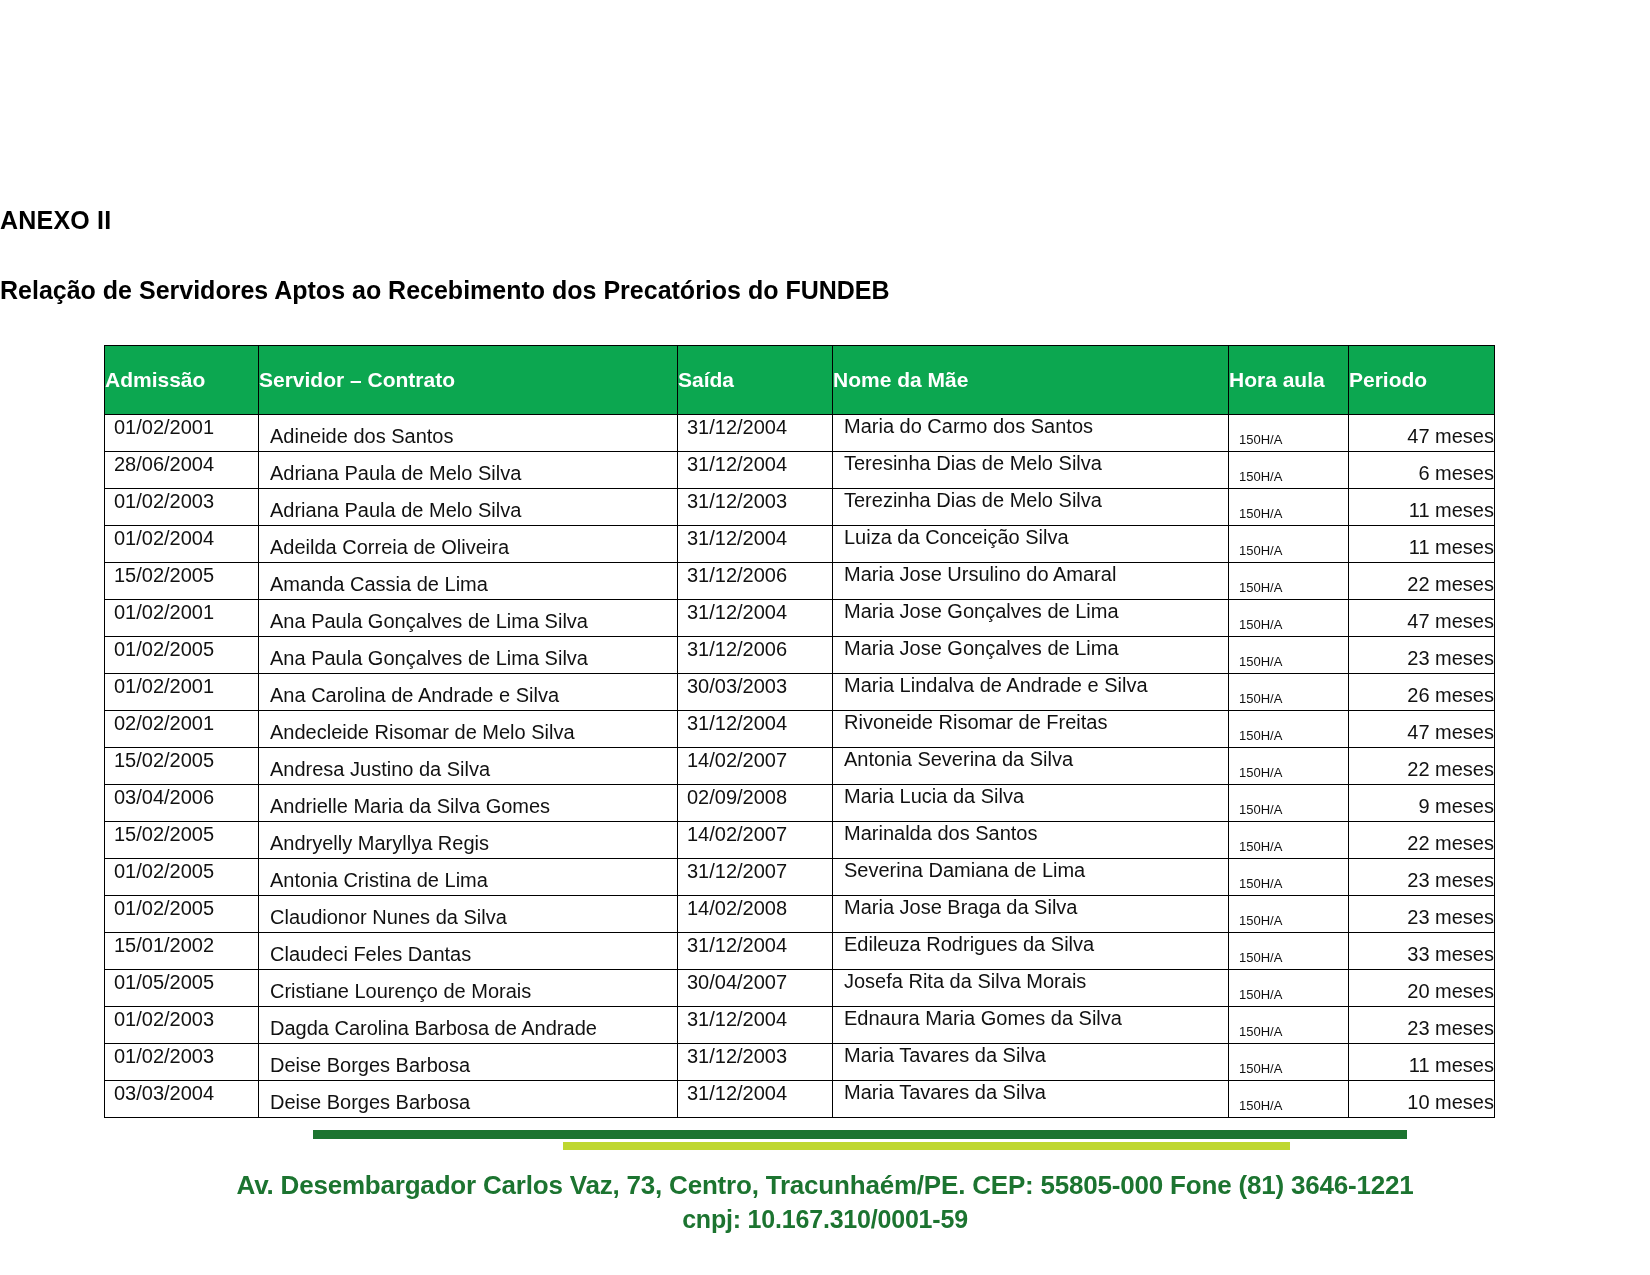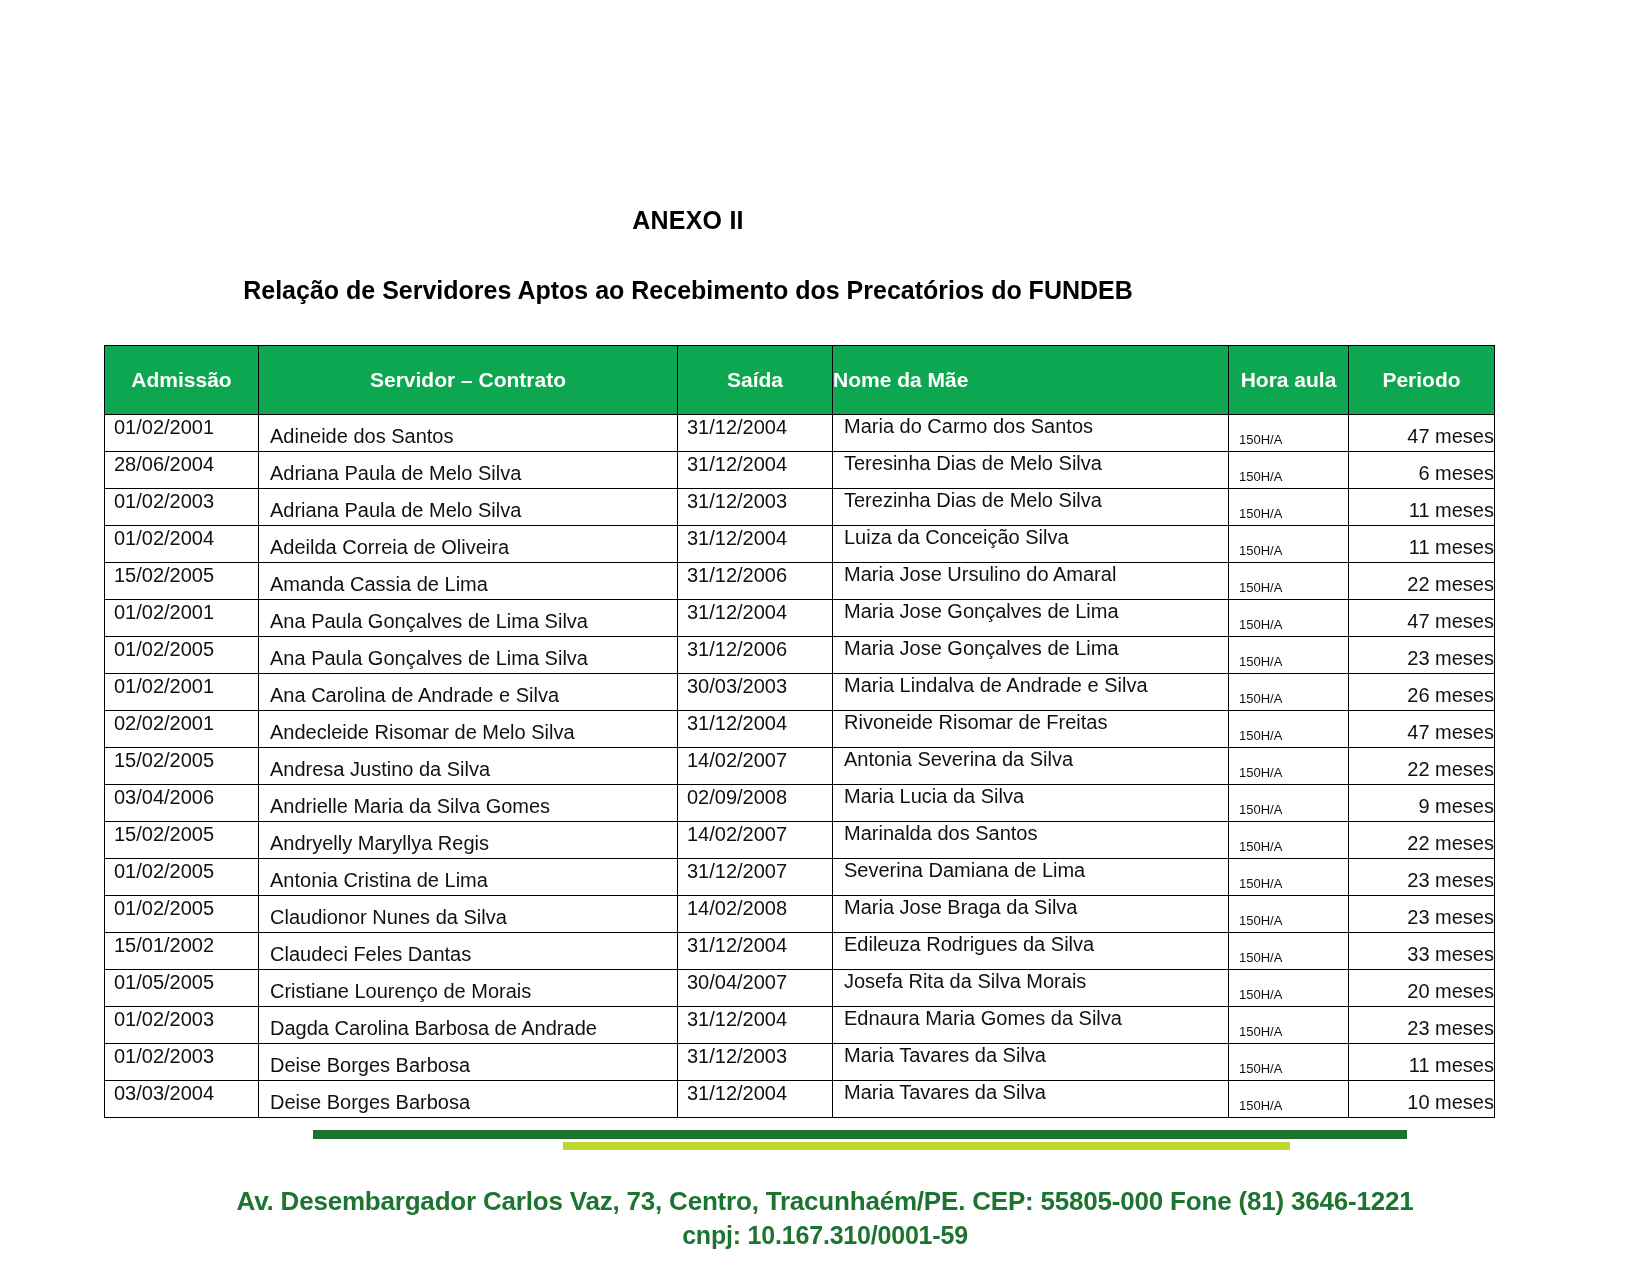--- a/index.html
+++ b/index.html
@@ -19,24 +19,23 @@
 
   .page {
     position: absolute;
     inset: 0;
     background: #ffffff;
   }
 
   
   .title-block {
     position: absolute;
-    left: 18px;
+    left: 0;
     top: 205px;
     width: 1340px;
-    text-align: center;
   }
   .doc-title {
     font-size: 25px;
     font-weight: bold;
     letter-spacing: 0.2px;
     line-height: 1.2;
     color: #000;
   }
   .doc-subtitle {
     margin-top: 40px;
@@ -75,21 +74,21 @@
 
   thead th {
     background: #0CA750;
     color: #ffffff;
     font-weight: bold;
     font-size: 21px;
     height: 68px;
     vertical-align: top;
     padding: 9px 8px 0 8px;
     line-height: 1.25;
-    text-align: center;
+    text-align: left;
   }
   thead th.center { text-align: left; }
 
   tbody td {
     height: 33px;
     font-size: 20px;
     line-height: 1.15;
     color: #111;
   }
   tbody td.cell-admissao {
@@ -145,21 +144,21 @@
     position: absolute;
     left: 563px;
     top: 32px;
     width: 727px;
     height: 8px;
     background: #BFD730;
   }
   .footer-text {
     position: absolute;
     left: 0;
-    top: 74px;
+    top: 58px;
     width: 1650px;
     text-align: center;
     color: #1C7430;
     font-weight: bold;
     font-size: 26px;
     line-height: 1.35;
     letter-spacing: -0.2px;
   }
   .footer-line2 {
     font-size: 25px;

